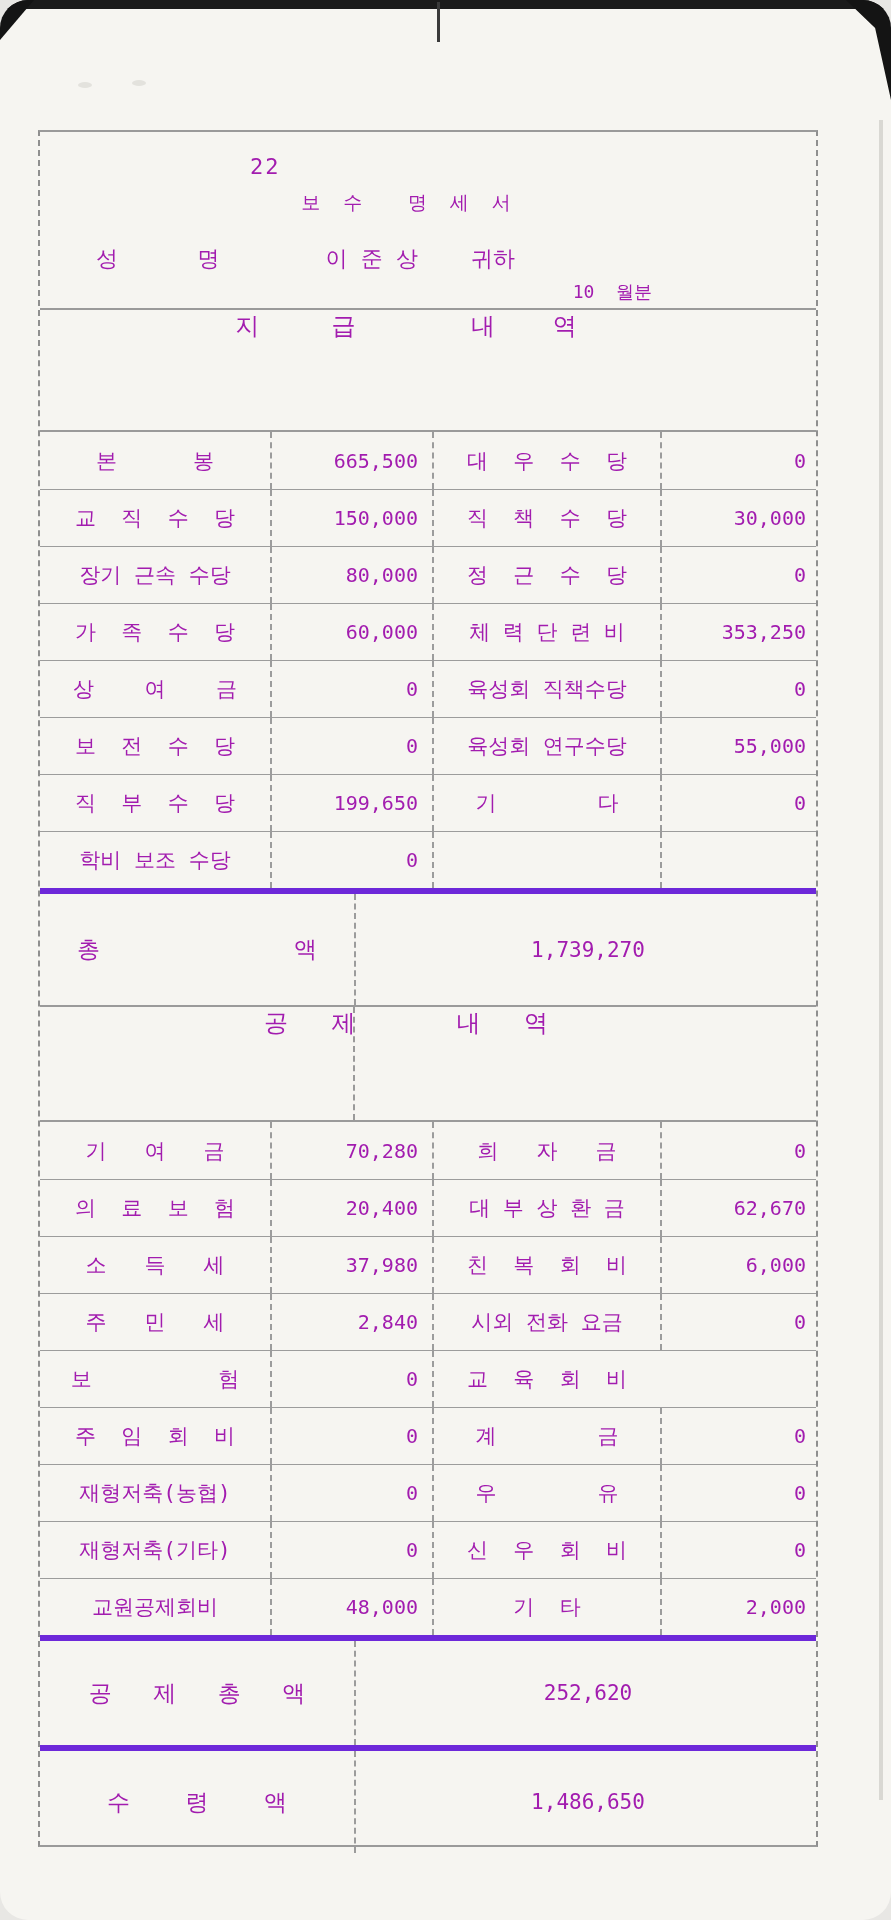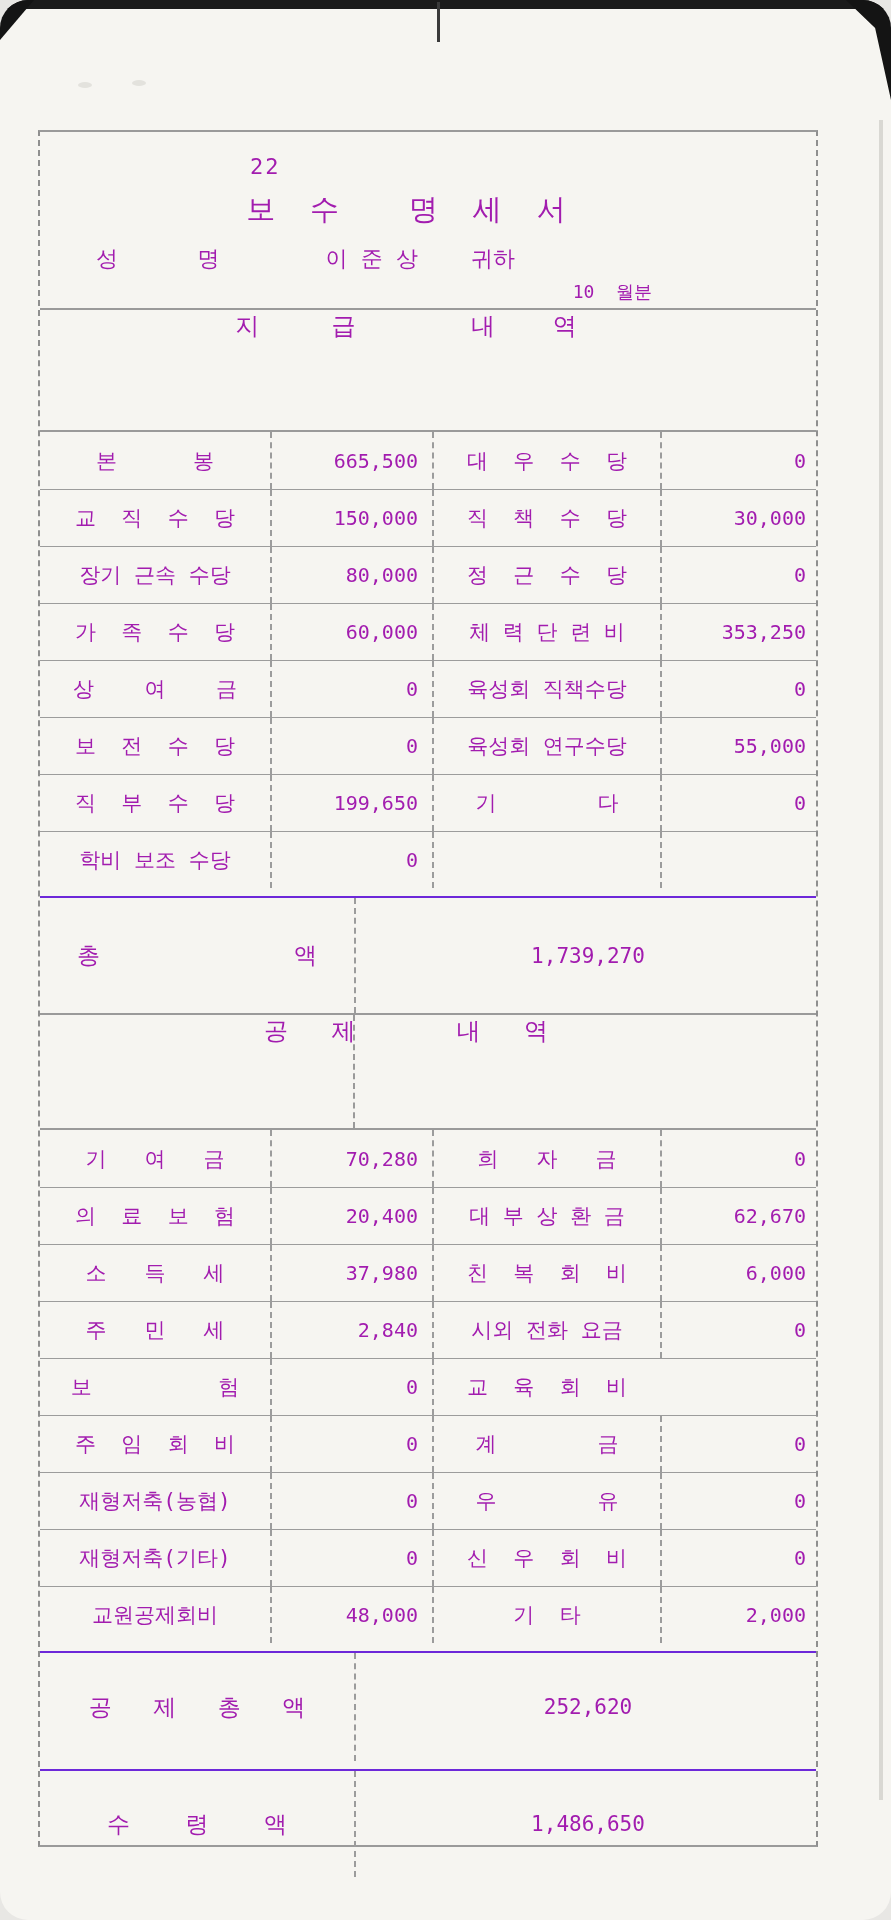--- a/index.html
+++ b/index.html
@@ -22,41 +22,41 @@
     position:absolute;left:38px;top:130px;width:780px;height:1717px;box-sizing:border-box;
     border-left:2px dashed #8f8f8f;border-right:2px dashed #8f8f8f;
     border-top:2px solid #9a9a9a;border-bottom:2px solid #9a9a9a;
   }
   .sheet *{box-sizing:border-box;}
   .pre{white-space:pre;}
 
   .doc-header{position:relative;height:178px;border-bottom:2px solid #9a9a9a;}
   .page-number{position:absolute;left:210px;top:22px;font-size:22px;letter-spacing:2px;}
   .doc-title{position:absolute;left:0;top:58px;width:100%;text-align:center;
-    font-size:29px;transform:translateX(-22px);}
+    font-size:19px;transform:translateX(-22px);}
   .name-line{position:absolute;left:56px;top:112px;font-size:22px;}
   .month-line{position:absolute;right:164px;top:148px;font-size:18px;}
 
   .section-heading{position:relative;display:flex;align-items:flex-start;justify-content:center;
     font-size:24px;}
   .heading-pay{height:120px;}
   .heading-ded{height:115px;}
   .heading-text{transform:translateX(-22px);}
   .center-divider{position:absolute;left:313px;top:0;height:100%;border-left:2px dashed #9a9a9a;}
 
   .prow{display:grid;grid-template-columns:230px 162px 228px 160px;height:57px;
     border-top:1px solid #9c9c9c;}
   .prow:first-of-type{border-top:none;}
   .tbl{border-top:2px solid #9a9a9a;}
   .cell{display:flex;align-items:center;font-size:21px;white-space:pre;overflow:hidden;}
   .cell.lbl{justify-content:center;}
   .cell.val{justify-content:flex-end;padding-right:14px;font-size:20px;}
   .c2,.c3,.c4{border-left:2px dashed #9c9c9c;}
 
-  .trow{display:grid;grid-template-columns:314px 466px;border-top:2px solid #6d28d9;margin-top:8px;}
+  .trow{display:grid;grid-template-columns:314px 466px;border-top:6px solid #6d28d9;}
   .trow .tcell{display:flex;align-items:center;justify-content:center;
     font-size:23px;white-space:pre;}
   .trow .tval{border-left:2px dashed #9c9c9c;font-size:21px;
     display:flex;align-items:center;justify-content:center;}
   .total-pay{height:117px;}
   .total-ded{height:110px;}
   .net-row{height:108px;}
 </style>
 </head>
 <body>

